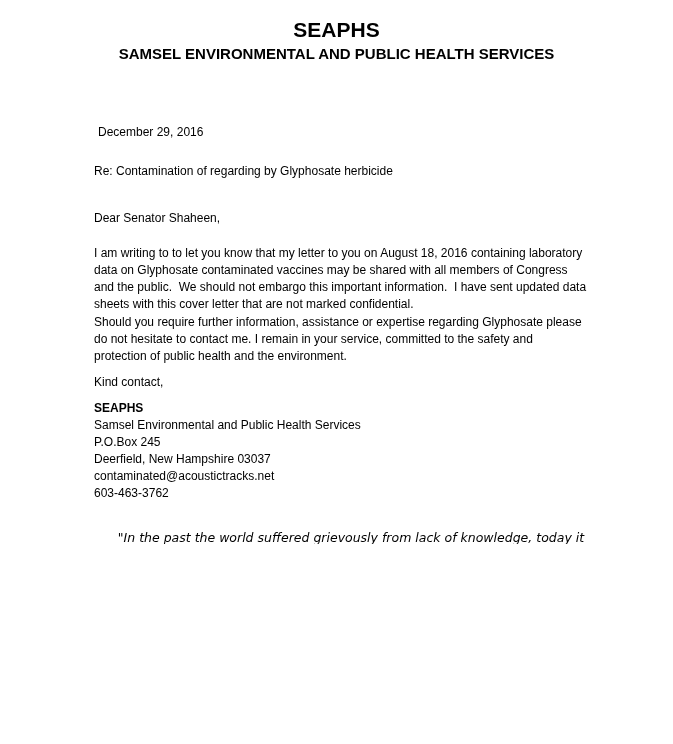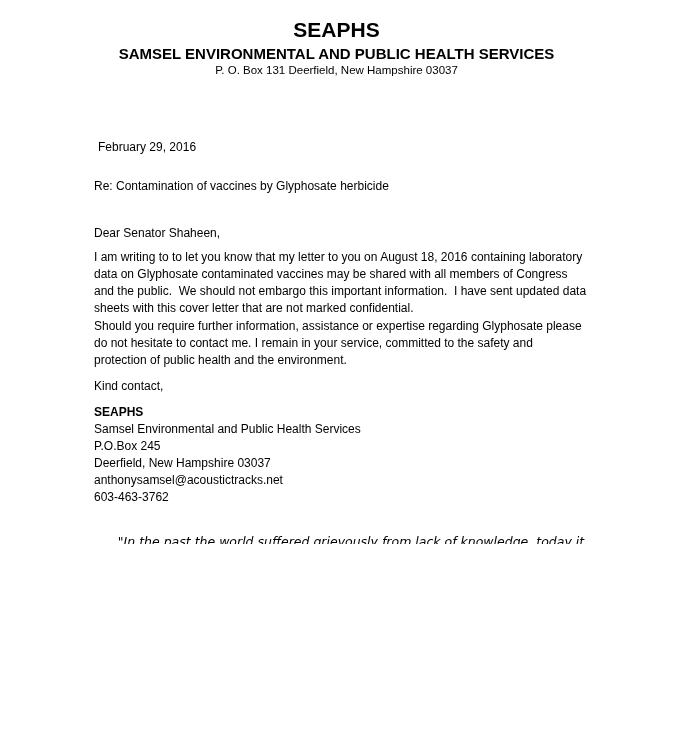--- a/index.html
+++ b/index.html
@@ -25,21 +25,21 @@
     padding-right: 14px;
     width: 100%;
     font-size: 12px;
     line-height: 17px;
   }
   .multiline { white-space: pre-wrap; }
   .date       { margin-top: 62px; padding-left: 4px; }
   .recipient  { margin-top: 34px; }
   .subject    { margin-top: 22px; }
   .salutation { margin-top: 30px; }
-  .para-1     { margin-top: 7px; }
+  .para-1     { margin-top: 18px; }
   .para-2     { margin-top: 1px; }
   .closing    { margin-top: 9px; }
   .sig-name   { margin-top: 78px; }
   .sig-block  { margin-top: 9px; }
   .sig-org-short { font-weight: bold; }
 
   
   .quote {
     margin-top: 9px;
     font-family: "DejaVu Sans", sans-serif;
@@ -51,49 +51,48 @@
   .quote-attr { font-style: normal; }
 </style>
 </head>
 <body>
 
 <div class="page">
 
   <header class="letterhead">
     <div class="lh-title">SEAPHS</div>
     <div class="lh-org">SAMSEL ENVIRONMENTAL AND PUBLIC HEALTH SERVICES</div>
-    <div class="lh-addr">P. O. Box 131 Deerfield, New Hampshire 03037</div>
   </header>
 
   <main class="content">
-    <div class="date">February 29, 2016</div>
+    <div class="date">December 29, 2016</div>
 
 
-    <div class="subject">Re: Contamination of vaccines by Glyphosate herbicide</div>
+    <div class="subject">Re: Contamination of regarding by Glyphosate herbicide</div>
 
     <div class="salutation">Dear Senator Shaheen,</div>
 
     <p class="para-1 multiline">I am writing to to let you know that my letter to you on August 18, 2016 containing laboratory
 data on Glyphosate contaminated vaccines may be shared with all members of Congress
 and the public.  We should not embargo this important information.  I have sent updated data
 sheets with this cover letter that are not marked confidential.</p>
 
     <p class="para-2 multiline">Should you require further information, assistance or expertise regarding Glyphosate please
 do not hesitate to contact me. I remain in your service, committed to the safety and
 protection of public health and the environment.</p>
 
     <div class="closing">Kind contact,</div>
 
 
     <div class="sig-block">
       <div class="sig-org-short">SEAPHS</div>
       <div>Samsel Environmental and Public Health Services</div>
       <div>P.O.Box 245</div>
       <div>Deerfield, New Hampshire 03037</div>
-      <div>anthonysamsel@acoustictracks.net</div>
+      <div>contaminated@acoustictracks.net</div>
       <div>603-463-3762</div>
     </div>
 
     <div class="quote">
       <span class="quote-text">"In the past the world suffered grievously from lack of knowledge, today it
 suffers from its rejection."</span><span class="quote-attr">  ~ Dr. Arthur D. Little</span>
     </div>
   </main>
 
 </div>

